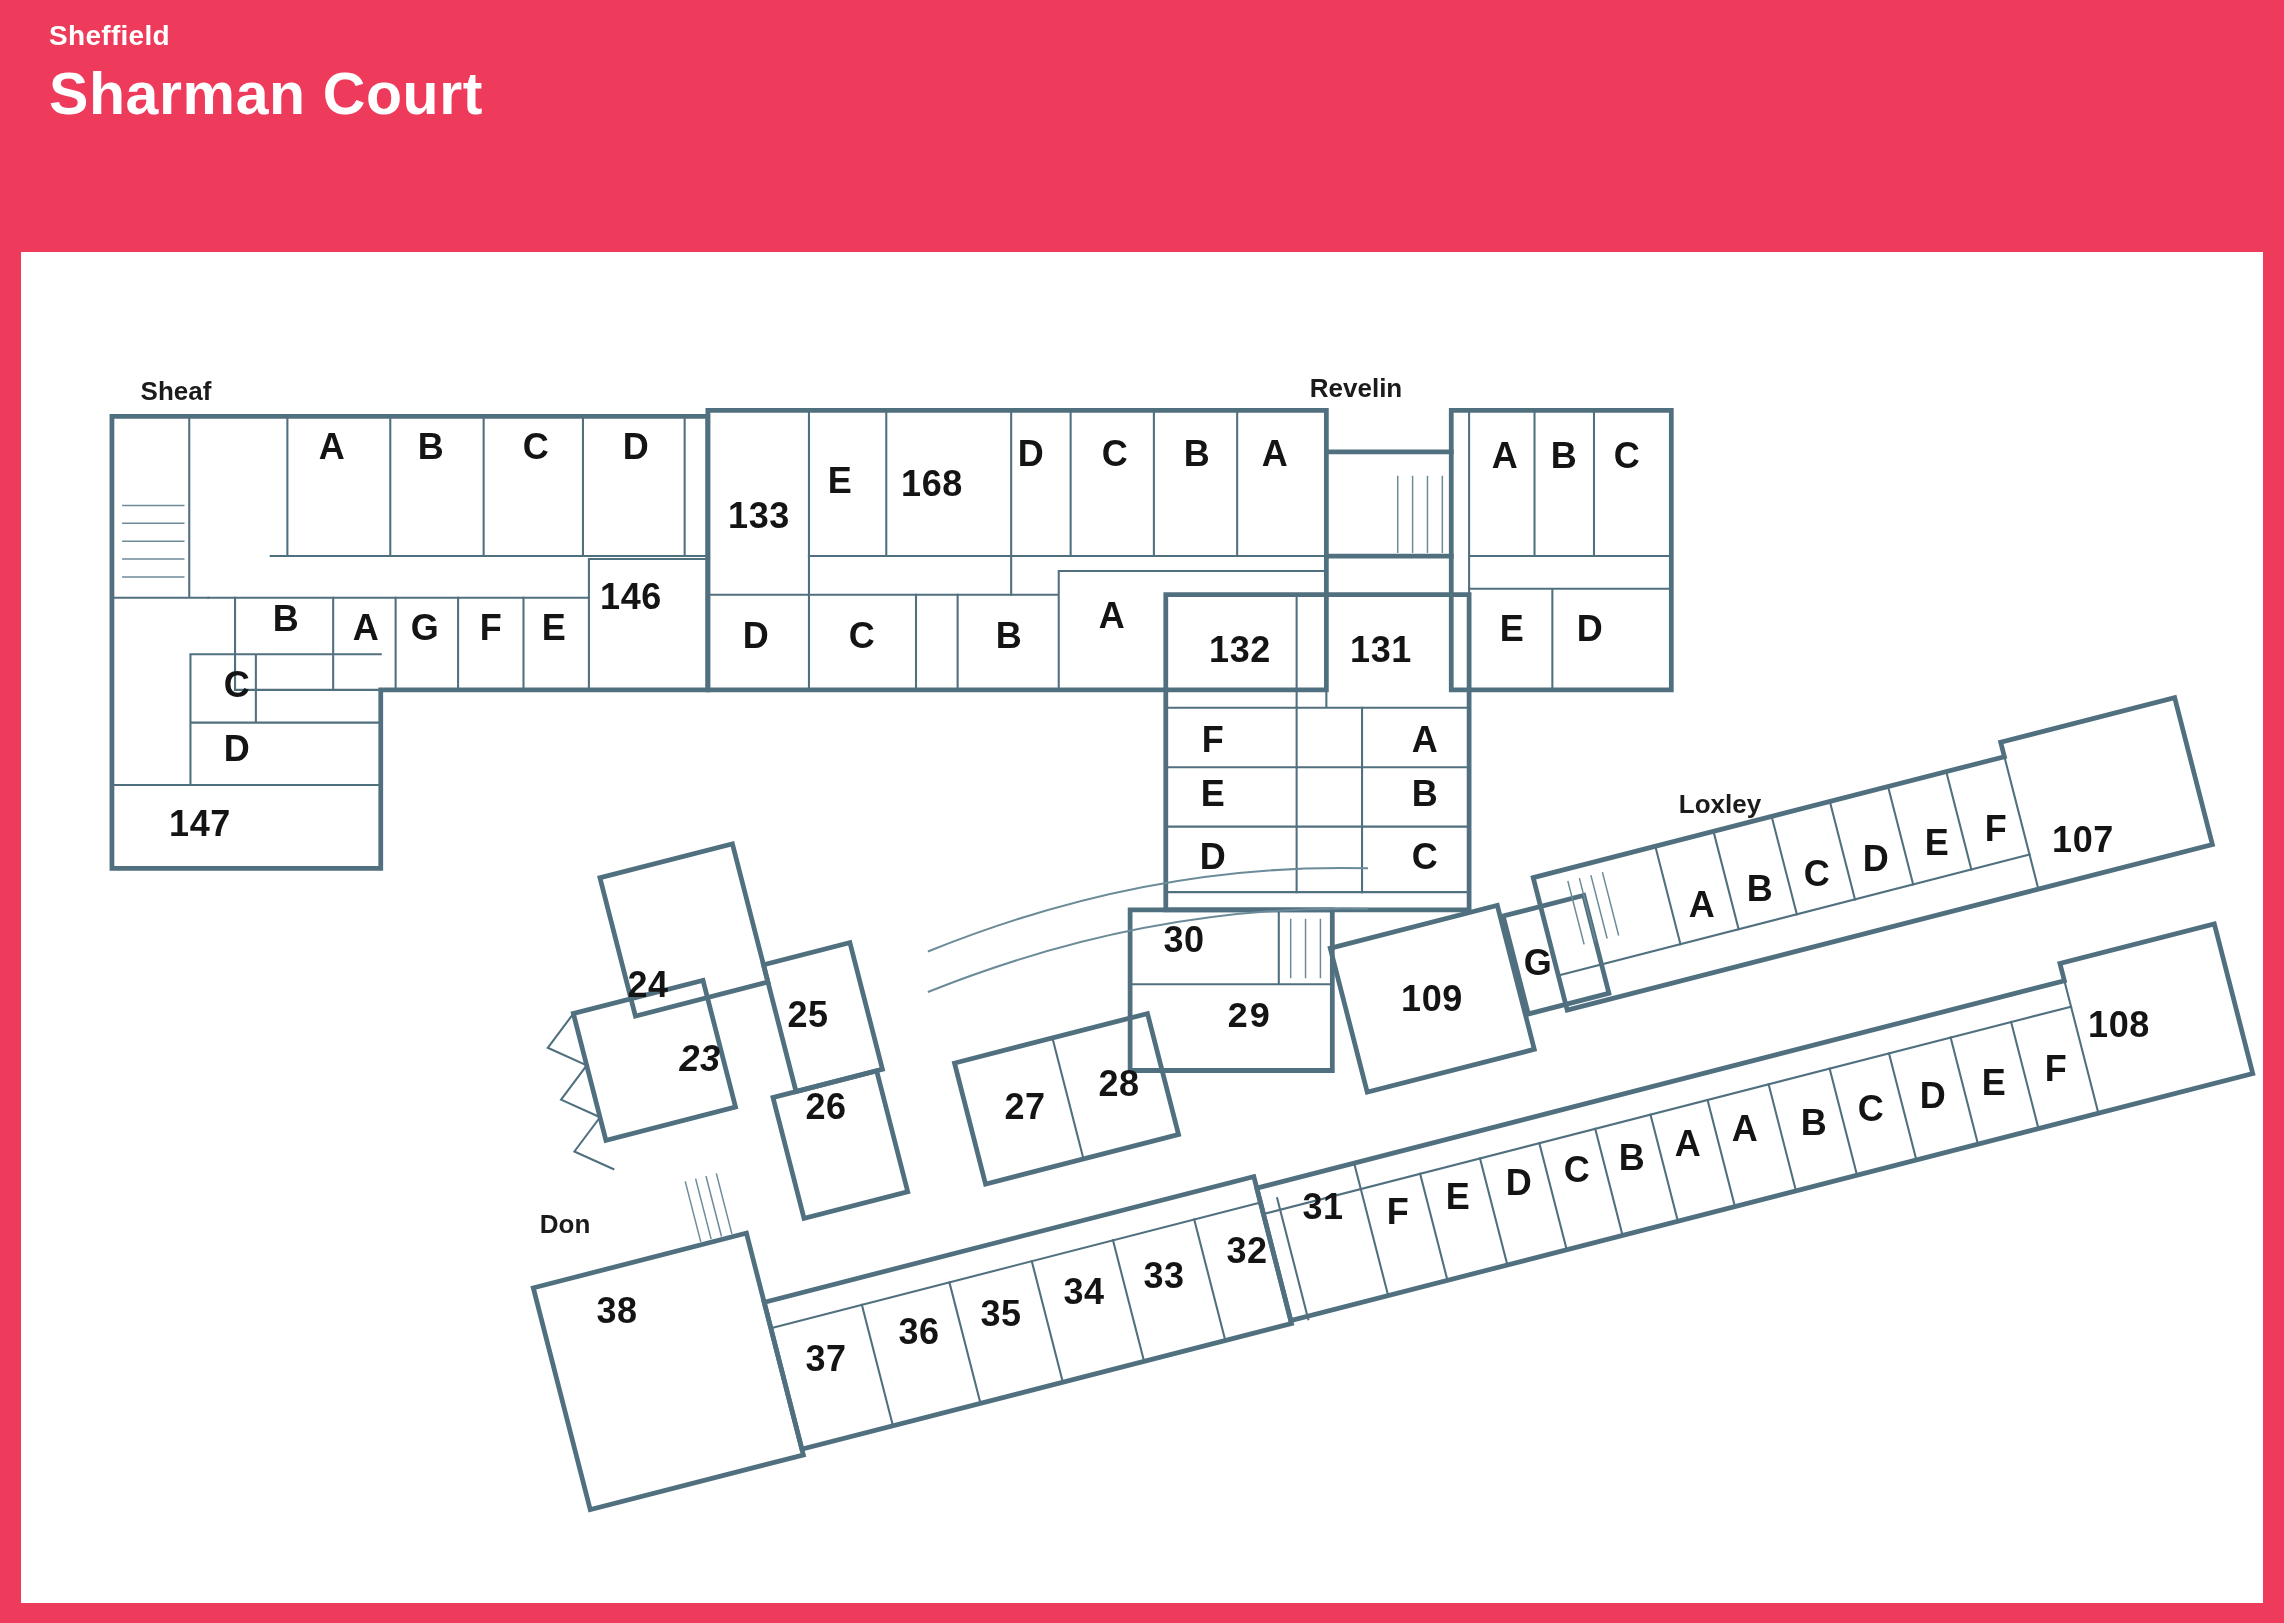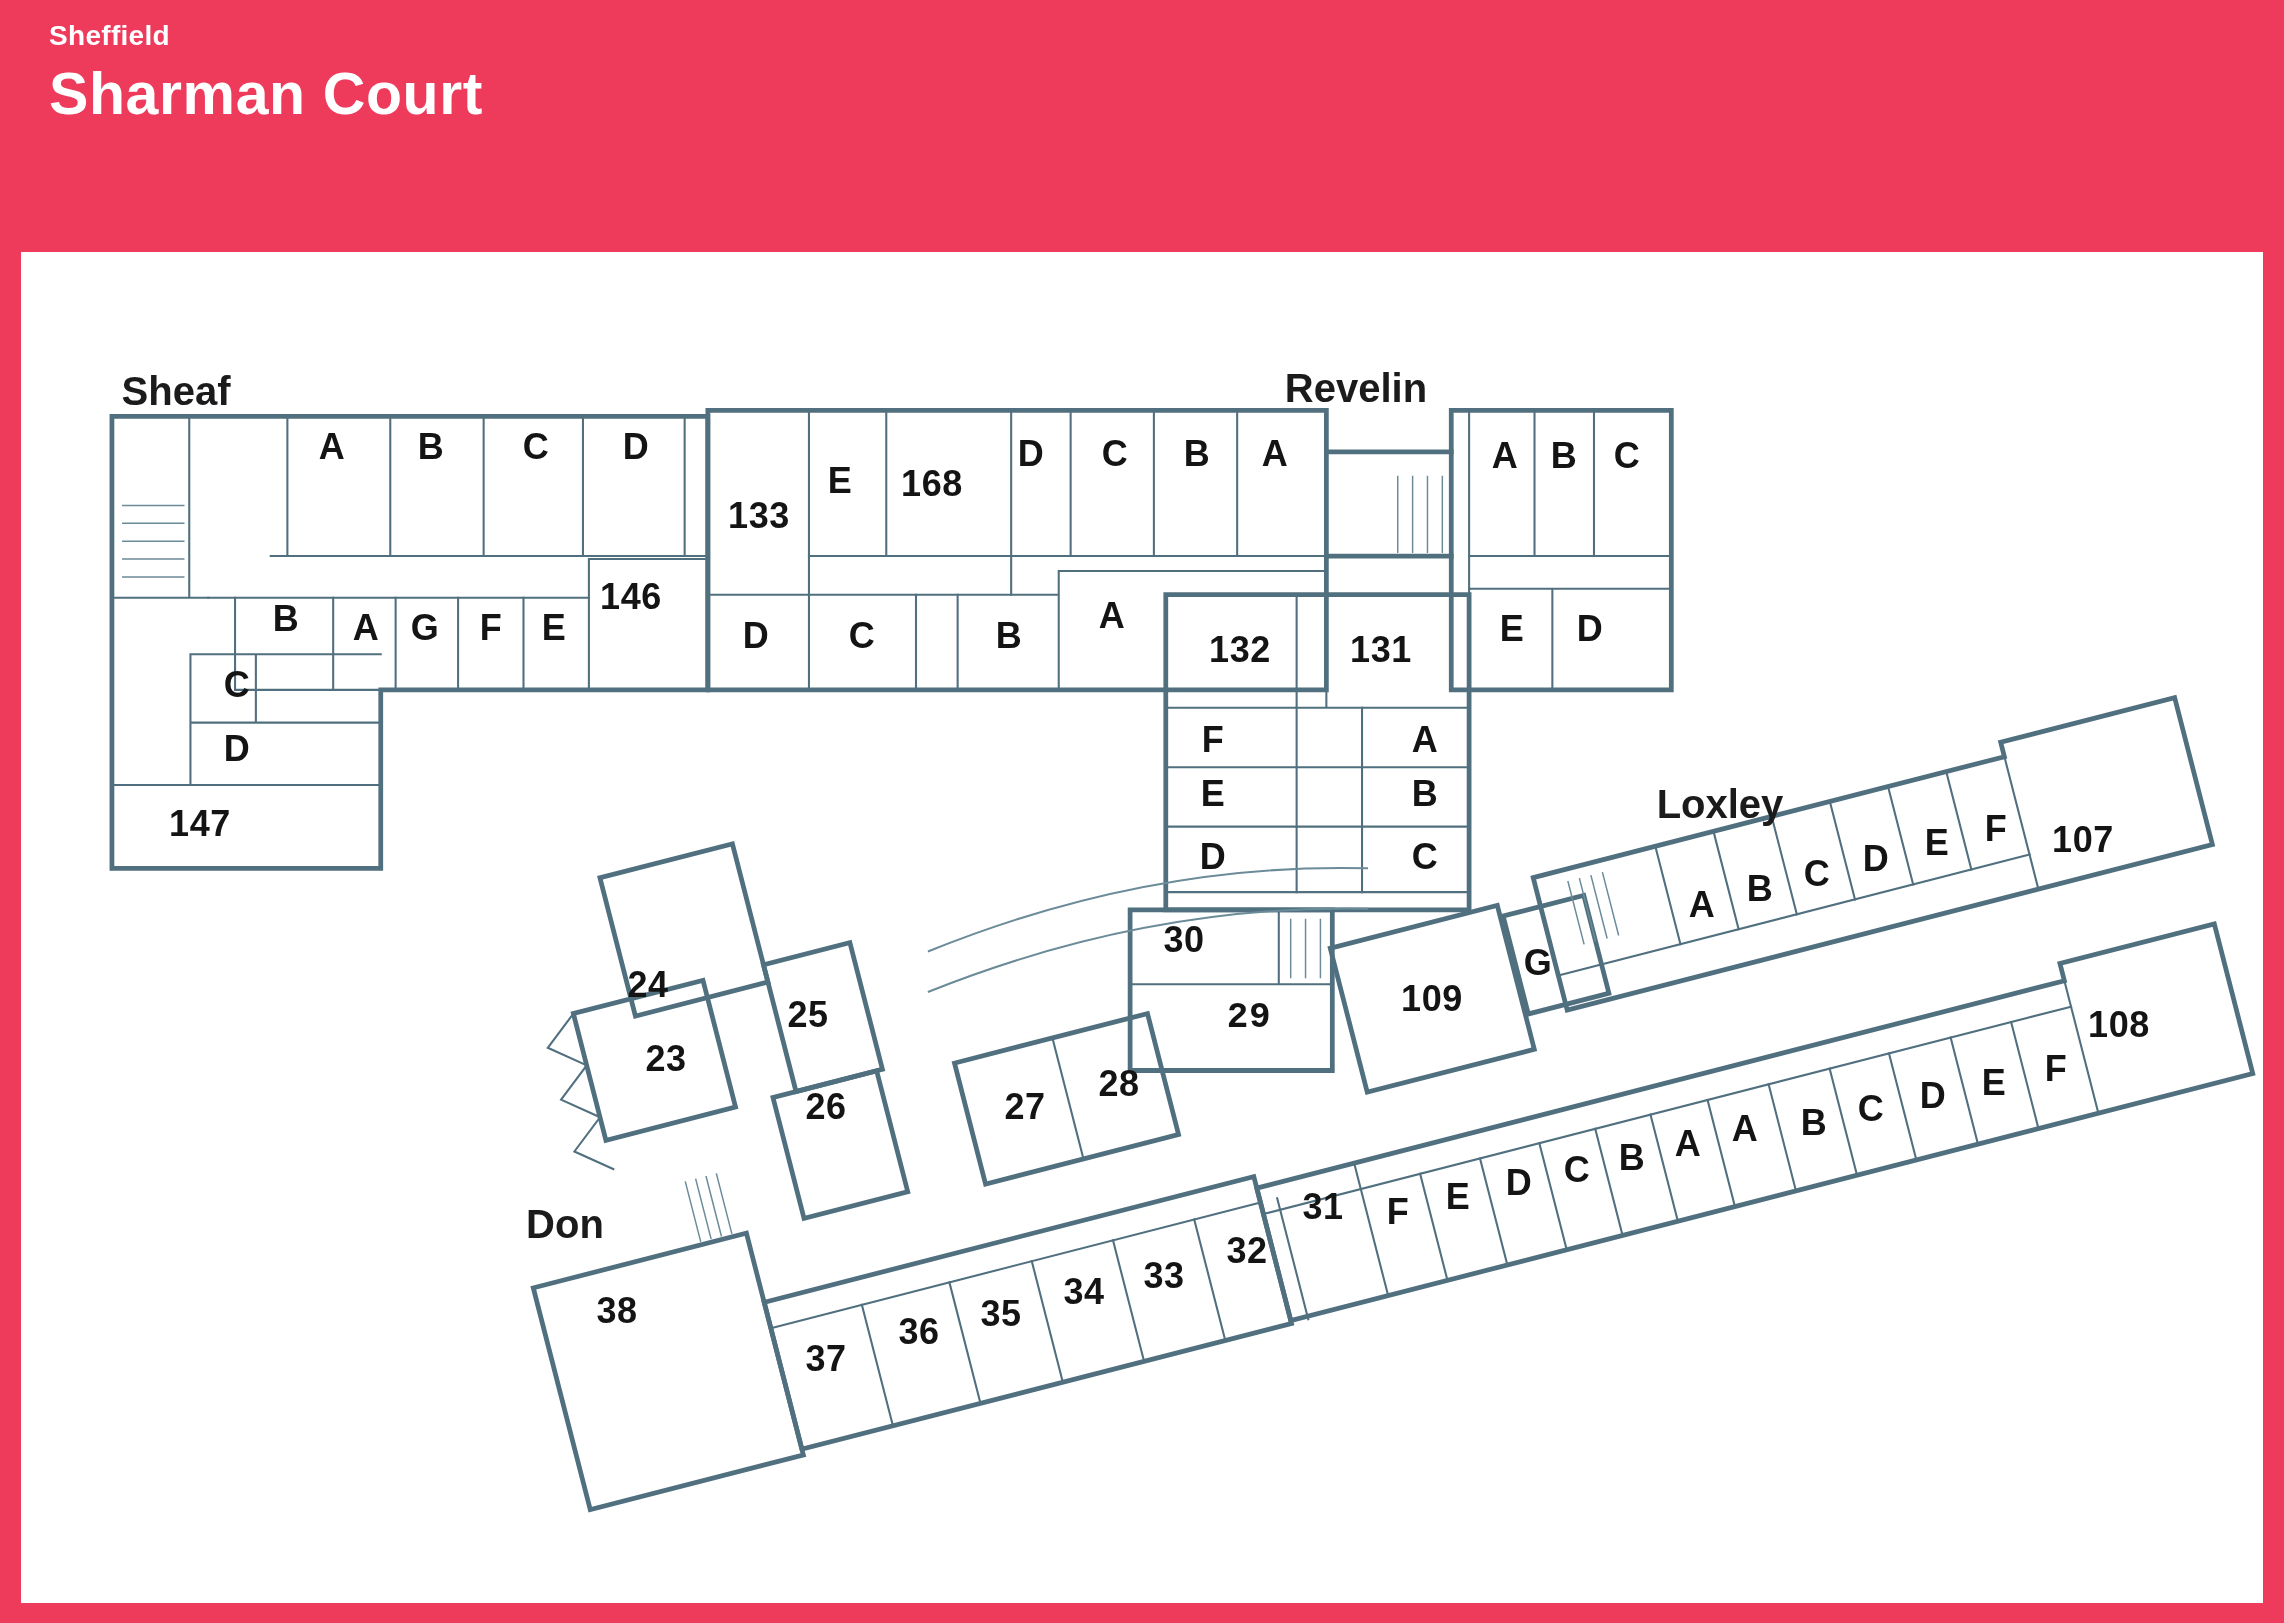--- a/index.html
+++ b/index.html
@@ -7,21 +7,21 @@
         font-family:"Liberation Sans",sans-serif;}
   header{position:absolute;left:49px;top:20px;color:#ffffff;z-index:4;}
   .brand{font-size:28px;font-weight:600;letter-spacing:0.3px;}
   h1{font-size:59px;font-weight:800;margin:8.3px 0 14.3px 0;letter-spacing:0.6px;}
   .subtitle{font-size:37px;font-weight:400;letter-spacing:0.3px;}
   .panel{position:absolute;left:21px;top:252px;right:21px;bottom:20px;background:#ffffff;z-index:1;}
   svg.plan{position:absolute;left:0;top:0;width:2284px;height:1623px;z-index:2;}
   #plan-labels{position:absolute;left:0;top:0;width:2284px;height:1623px;z-index:3;}
   .room-lbl{position:absolute;transform:translate(-50%,-50%);font-weight:700;font-size:36px;
             line-height:1;color:#141414;white-space:nowrap;letter-spacing:0.6px;}
-  .wing-lbl{position:absolute;transform:translate(-50%,-50%);font-weight:700;font-size:40px;
+  .wing-lbl{position:absolute;transform:translate(-50%,-50%);font-weight:700;font-size:26px;
             line-height:1;color:#1b1b1b;white-space:nowrap;}
 </style>
 </head>
 <body>
 
 <div class="page">
 
   <header>
     <div class="brand">Sheffield</div>
     <h1>Sharman Court</h1>
@@ -157,21 +157,21 @@
       <div class="room-lbl" style="left: 1632px; top: 1158px;">B</div>
       <div class="room-lbl" style="left: 1688px; top: 1144px;">A</div>
       <div class="room-lbl" style="left: 1745px; top: 1129px;">A</div>
       <div class="room-lbl" style="left: 1814px; top: 1123px;">B</div>
       <div class="room-lbl" style="left: 1871px; top: 1109px;">C</div>
       <div class="room-lbl" style="left: 1933px; top: 1096px;">D</div>
       <div class="room-lbl" style="left: 1994px; top: 1083px;">E</div>
       <div class="room-lbl" style="left: 2056px; top: 1069px;">F</div>
       <div class="room-lbl" style="left: 2119px; top: 1025px;">108</div>
       <div class="room-lbl" style="left: 648px; top: 941px; margin-top: 44px;">24</div>
-      <div class="room-lbl" style="left: 666px; top: 1059px;">23</div>
+      <div class="room-lbl" style="left: 700px; top: 1059px; font-style: italic;">23</div>
       <div class="room-lbl" style="left: 808px; top: 1015px;">25</div>
       <div class="room-lbl" style="left: 826px; top: 1107px;">26</div>
       <div class="room-lbl" style="left: 1025px; top: 1107px;">27</div>
       <div class="room-lbl" style="left: 1119px; top: 1084px;">28</div>
       <div class="room-lbl" style="left: 1323px; top: 1207px;">31</div>
       <div class="room-lbl" style="left: 1247px; top: 1251px;">32</div>
       <div class="room-lbl" style="left: 1164px; top: 1276px;">33</div>
       <div class="room-lbl" style="left: 1084px; top: 1292px;">34</div>
       <div class="room-lbl" style="left: 1001px; top: 1314px;">35</div>
       <div class="room-lbl" style="left: 919px; top: 1332px;">36</div>

